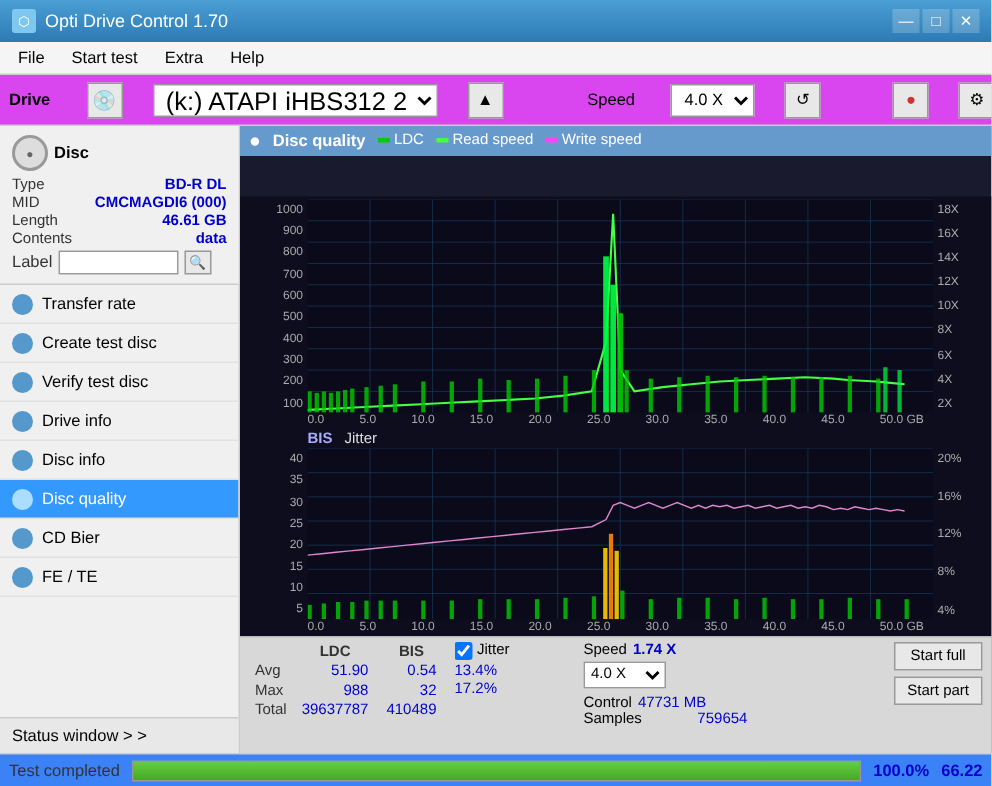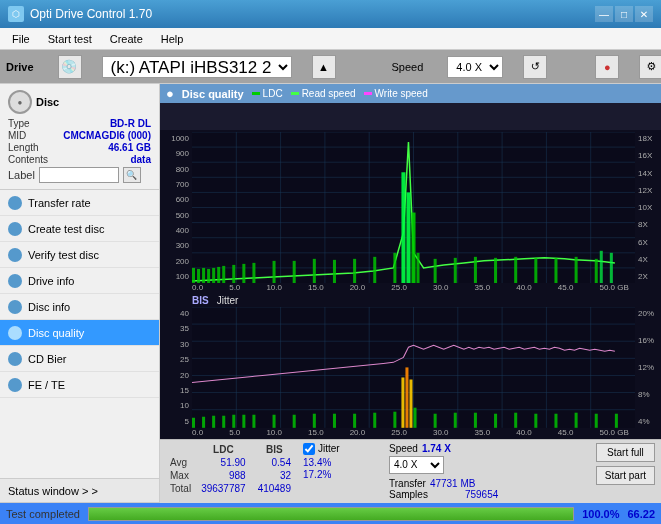--- a/index.html
+++ b/index.html
@@ -26,21 +26,21 @@
       border-bottom: 1px solid #ccc;
       height: 22px;
       display: flex;
       align-items: center;
       padding: 0 4px;
       gap: 2px;
     }
     .menu-item { padding: 2px 8px; cursor: pointer; font-size: 11px; }
 
     .toolbar {
-      background: #a3a3a3;
+      background: #d946ef;
       border-bottom: 1px solid #ccc;
       height: 34px;
       display: flex;
       align-items: center;
       padding: 0 6px;
       gap: 20px;
     }
     .toolbar-label { font-weight: bold; font-size: 11px; margin-right: 4px; }
     .drive-select {
       height: 22px;
@@ -219,21 +219,21 @@
   <div class="title-bar-buttons">
     <button class="title-btn">—</button>
     <button class="title-btn">□</button>
     <button class="title-btn close">✕</button>
   </div>
 </div>
 
 <div class="menu-bar">
   <span class="menu-item">File</span>
   <span class="menu-item">Start test</span>
-  <span class="menu-item">Create</span>
+  <span class="menu-item">Extra</span>
   <span class="menu-item">Help</span>
 </div>
 
 <div class="toolbar">
   <span class="toolbar-label">Drive</span>
   <div class="toolbar-btn" style="font-size:13px;">💿</div>
   <select class="drive-select">
     <option>(k:)  ATAPI iHBS312  2 PL17</option>
   </select>
   <div class="toolbar-btn">▲</div>
@@ -335,21 +335,21 @@
           <div class="legend-dot" style="background:#44ff44;"></div>
           <span>Read speed</span>
         </div>
         <div class="legend-item">
           <div class="legend-dot" style="background:#ff44ff;"></div>
           <span>Write speed</span>
         </div>
       </div>
     </div>
 
-    <div style="flex:1; display:flex; flex-direction:column; padding:2px 0; gap:2px; background:#0d0d1e;margin-top:25px;">
+    <div style="flex:1; display:flex; flex-direction:column; padding:2px 13px; gap:2px; background:#0d0d1e;margin-top:25px;">
 
       <div style="flex:1.1; display:flex; flex-direction:column;">
         <div style="display:flex; flex:1;">
           <div class="y-axis-left">
             <span>1000</span>
               <span>900</span>
               <span>800</span>
               <span>700</span>
               <span>600</span>
               <span>500</span>
@@ -584,21 +584,21 @@
         <div style="display:flex; align-items:center; gap:4px; margin-bottom:2px;">
           <span>Speed</span>
           <span style="color:#0000cc; font-weight:bold;">1.74 X</span>
         </div>
         <div>
           <select class="stats-speed-select">
             <option>4.0 X</option>
           </select>
         </div>
         <div style="display:flex; align-items:center; gap:4px; margin-top:4px;">
-          <span>Transfer</span>
+          <span>Control</span>
           <span style="color:#0000cc;">47731 MB</span>
         </div>
         <div style="display:flex; align-items:center; gap:4px;">
           <span>Samples</span>
           <span style="color:#0000cc;margin-left:33px;">759654</span>
         </div>
       </div>
 
       <div class="start-btns" style="margin-left:auto;">
         <button class="start-btn">Start full</button>

